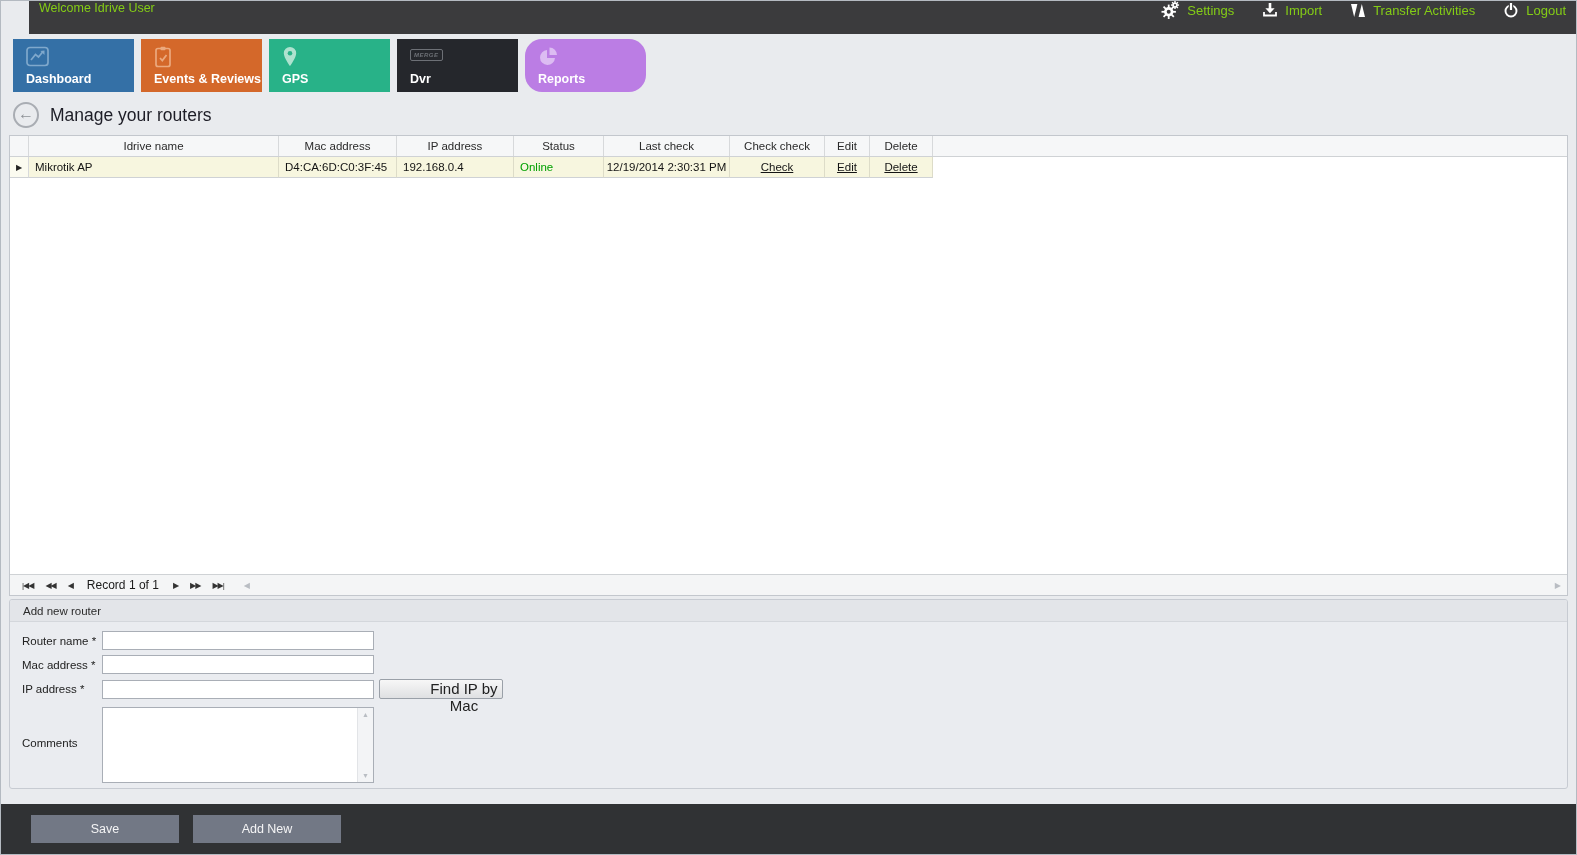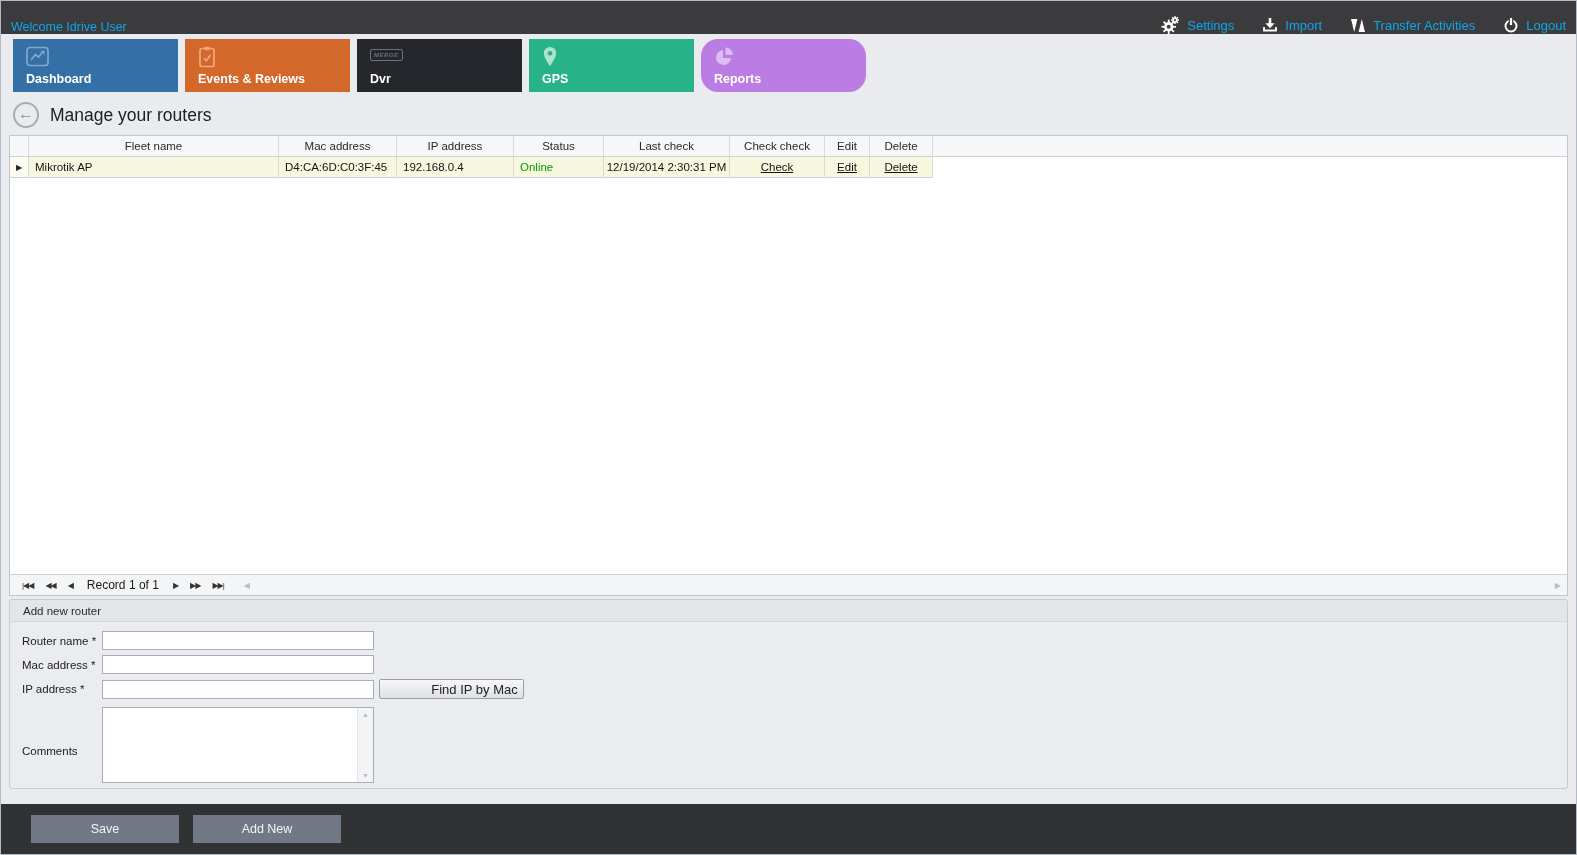--- a/index.html
+++ b/index.html
@@ -23,30 +23,30 @@
              justify-content:center; position:relative; cursor:default; }
   .glyph-min { width:9px; height:0; border-bottom:2px solid #55585c; margin-top:5px; }
   .glyph-max { width:8px; height:8px; border:2px solid #55585c; }
   .glyph-close { position:relative; width:10px; height:10px; }
   .glyph-close:before, .glyph-close:after { content:""; position:absolute; left:4px; top:0;
              width:2.4px; height:10px; background:#55585c; }
   .glyph-close:before { transform:rotate(45deg); }
   .glyph-close:after  { transform:rotate(-45deg); }
 
   
-  .topbar { height:33px; flex:0 0 33px; background:#3b3b3d; color:#0ea5e9;
-            display:flex; align-items:flex-end; padding:0 10px 0 10px; }
+  .topbar { height:33px; flex:0 0 33px; background:#3b3b3d; color:#84cc16;
+            display:flex; align-items:flex-start; padding:0 10px 0 10px;margin-left:28px; }
   .welcome { font-size:12.5px; flex:1; }
   .top-actions { display:flex; align-items:center; gap:28px; }
   .top-action { display:flex; align-items:center; gap:7px; font-size:13px; cursor:pointer; }
   .top-action svg { display:block; }
 
   
   .tabsrow { height:61px; flex:0 0 61px; display:flex; gap:7px; padding:5px 0 3px 12px; }
-  .tab { width:165px; height:53px; color:#fff; padding:7px 0 0 13px; cursor:pointer; position:relative; }
+  .tab { width:121px; height:53px; color:#fff; padding:7px 0 0 13px; cursor:pointer; position:relative; }
   .tab .ticon { height:24px; display:flex; align-items:flex-start; }
   .tab .tlabel { font-size:12.5px; font-weight:bold; margin-top:2px; }
   .tab-dashboard { background:#3470a6; }
   .tab-events    { background:#d4682a; }
   .tab-dvr       { background:#25272c; }
   .tab-gps       { background:#28b288; }
   .tab-fleet     { background:#0d8292; }
   .tab-reports   { background:#bb7de4;border-radius:17px; }
   .merge-box { border:1px solid #6d7076; color:#6d7076; font-size:6px; font-style:italic;
                font-weight:bold; padding:2px 3px; border-radius:2px; letter-spacing:.5px; margin-top:3px; }
@@ -97,25 +97,25 @@
   
   .groupbox { flex:0 0 190px; margin:3px 8px 0 8px; border:1px solid #c7cbd2; border-radius:3px;
               background:#eaecf0; overflow:hidden; }
   .group-caption { height:22px; background:#e3e5e9; border-bottom:1px solid #d4d7dc;
                    display:flex; align-items:center; padding-left:13px; font-size:11.5px; color:#2b2b2b; }
   .form { padding:9px 0 0 12px; }
   .frow { display:flex; align-items:center; margin-bottom:5px; }
   .flabel { width:80px; flex:0 0 80px; font-size:11.5px; color:#222; }
   .finput { width:272px; height:19px; border:1px solid #a9aeb6; background:#fff; font-size:11.5px;
             padding:0 4px; font-family:"Liberation Sans", sans-serif; }
-  .find-btn { margin-left:5px; width:145px; height:20px; border:1px solid #9aa0a8; border-radius:2px;
-              background:linear-gradient(#f7f7f7,#dfe0e2); font-size:13px; color:#222;
+  .find-btn { margin-left:5px; width:124px; height:20px; border:1px solid #9aa0a8; border-radius:2px;
+              background:linear-gradient(#f7f7f7,#dfe0e2); font-size:15px; color:#222;
               font-family:"Liberation Sans", sans-serif; cursor:pointer;padding-left:46px; }
   .frow-comments { align-items:flex-start; margin-top:8px; }
-  .frow-comments .flabel { margin-top:38px; }
+  .frow-comments .flabel { margin-top:30px; }
   .ta-wrap { position:relative; width:272px; height:76px; border:1px solid #a9aeb6; background:#fff; }
   .ta-wrap textarea { width:100%; height:100%; border:none; resize:none; outline:none; overflow:hidden;
               font-family:"Liberation Sans", sans-serif; font-size:11.5px; padding:2px 20px 2px 4px; }
   .vscroll { position:absolute; top:0; right:0; width:16px; height:100%; background:#f3f4f6;
              border-left:1px solid #e2e4e7; display:flex; flex-direction:column;
              justify-content:space-between; align-items:center; padding:3px 0; }
   .vscroll span { font-size:7px; color:#b9bdc3; cursor:pointer; }
 
   
   .footer-gap { flex:0 0 15px; }
@@ -202,35 +202,35 @@
     <div class="tab tab-events">
       <div class="ticon">
         <svg width="18" height="22" viewBox="0 0 18 22">
           <rect x="2" y="2.5" width="14" height="18" rx="2" stroke="#eba97e" stroke-width="1.7" fill="none"></rect>
           <rect x="6.5" y="0.8" width="5" height="3.4" rx="1" fill="#eba97e"></rect>
           <polyline points="6,12 8.3,14.5 12.5,9" stroke="#eba97e" stroke-width="1.8" fill="none"></polyline>
         </svg>
       </div>
       <div class="tlabel">Events &amp; Reviews</div>
     </div>
-    <div class="tab tab-dvr">
-      <div class="ticon">
-        <span class="merge-box">MERGE</span>
-      </div>
-      <div class="tlabel">Dvr</div>
-    </div>
     <div class="tab tab-gps">
       <div class="ticon">
         <svg width="16" height="22" viewBox="0 0 16 22">
           <path d="M8 1a6.2 6.2 0 0 0-6.2 6.2C1.8 11.8 8 20 8 20s6.2-8.2 6.2-12.8A6.2 6.2 0 0 0 8 1z" fill="#aee2cf"></path>
           <circle cx="8" cy="7.2" r="2.3" fill="#28b288"></circle>
         </svg>
       </div>
       <div class="tlabel">GPS</div>
     </div>
+    <div class="tab tab-dvr">
+      <div class="ticon">
+        <span class="merge-box">MERGE</span>
+      </div>
+      <div class="tlabel">Dvr</div>
+    </div>
     <div class="tab tab-reports">
       <div class="ticon">
         <svg width="21" height="21" viewBox="0 0 21 21">
           <path d="M9 4a7.5 7.5 0 1 0 8 8h-8z" fill="#dcbcf2"></path>
           <path d="M11.5 1.5a7.5 7.5 0 0 1 7.5 7.5h-7.5z" fill="#dcbcf2"></path>
         </svg>
       </div>
       <div class="tlabel">Reports</div>
     </div>
   </div>
@@ -238,21 +238,21 @@
   <div class="pagehead">
     <div class="back-btn">
       <span>←</span>
     </div>
     <div class="page-title">Manage your routers</div>
   </div>
 
   <div class="grid">
     <div class="ghead">
       <div class="selcell c0"></div>
-      <div class="cell c1">Fleet name</div>
+      <div class="cell c1">Idrive name</div>
       <div class="cell c2">Mac address</div>
       <div class="cell c3">IP address</div>
       <div class="cell c4">Status</div>
       <div class="cell c5">Last check</div>
       <div class="cell c6">Check check</div>
       <div class="cell c7">Edit</div>
       <div class="cell c8">Delete</div>
       <div class="cell fill"></div>
     </div>
     <div class="grow">

